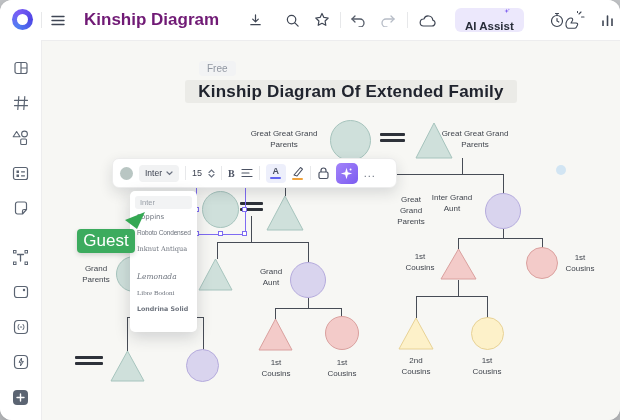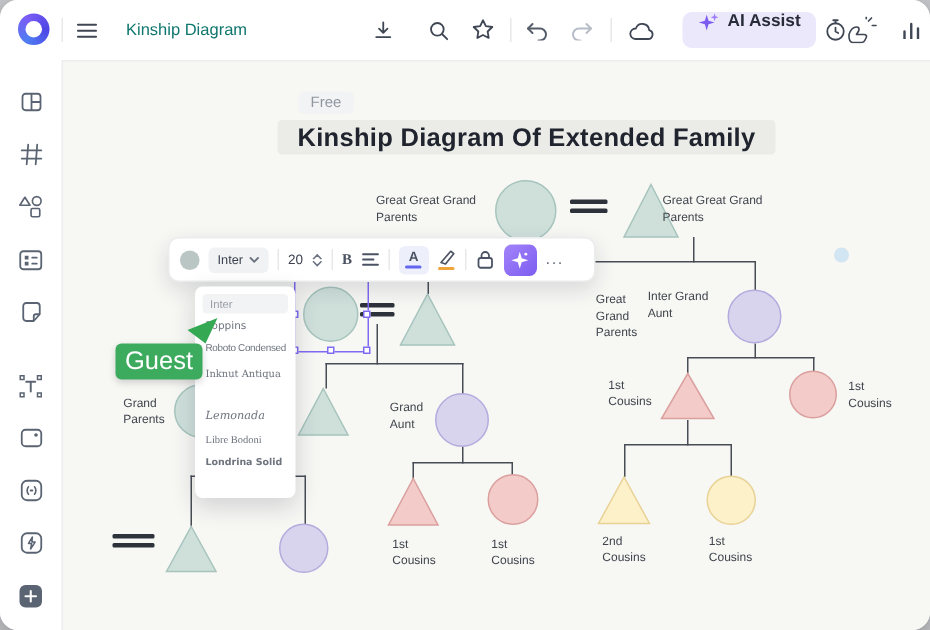--- a/index.html
+++ b/index.html
@@ -4,40 +4,40 @@
 <style>
   html,body{margin:0;padding:0;background:#c9cbce;font-family:"Liberation Sans",sans-serif;}
   .window{position:relative;width:620px;height:420px;border-radius:12px;overflow:hidden;background:#f7f7f4;box-shadow:0 6px 24px rgba(0,0,0,.35);}
 
   
   .topbar{position:absolute;left:0;top:0;width:620px;height:40px;background:#ffffff;border-bottom:1px solid #ededee;z-index:20;}
   .tb{position:absolute;display:flex;align-items:center;justify-content:center;color:#4a5160;}
   .vdiv{position:absolute;top:12px;width:1px;height:16px;background:#e7e8ea;}
   .logo{position:absolute;left:12px;top:9px;width:21px;height:21px;border-radius:50%;background:conic-gradient(from 210deg,#4f7df2,#7b5cf5,#4f46e5,#4f7df2);}
   .logo::after{content:"";position:absolute;left:5px;top:5px;width:11px;height:11px;border-radius:50%;background:#fff;}
-  .doc-title{position:absolute;left:84px;top:0;height:40px;line-height:40px;font-size:11px;font-weight:400;color:#0f766e;}
+  .doc-title{position:absolute;left:84px;top:0;height:40px;line-height:40px;font-size:17px;font-weight:700;color:#701a75;}
   .badge{position:absolute;left:199px;top:13px;padding:1px 8px;background:#f2f3f4;border-radius:4px;font-size:10px;color:#9096a1;line-height:13px;margin-top:48px;}
-  .ai-btn{position:absolute;left:455px;top:8px;height:24px;display:flex;align-items:flex-start;gap:6px;padding:0 10px;background:#ece8fc;border-radius:6px;}
+  .ai-btn{position:absolute;left:455px;top:8px;height:24px;display:flex;align-items:flex-end;gap:6px;padding:0 10px;background:#ece8fc;border-radius:6px;flex-direction:column;}
   .ai-btn span{font-size:11.5px;font-weight:700;color:#272c38;}
 
   
   .sidebar{position:absolute;left:0;top:40px;width:42px;height:380px;background:#fff;border-right:1px solid #ededee;z-index:20;display:flex;flex-direction:column;align-items:center;padding-top:16px;box-sizing:border-box;}
   .sb{width:26px;height:26px;display:flex;align-items:center;justify-content:center;margin-bottom:11px;border-radius:6px;}
   .sb.gap{margin-top:14px;}
 
   
   #stage{position:absolute;inset:0;z-index:1;}
   .canvas-bg{position:absolute;left:42px;top:40px;right:0;bottom:0;background:#f7f7f4;}
   .banner{position:absolute;left:185px;top:80px;width:332px;height:23px;background:#ebebe7;border-radius:3px;text-align:center;line-height:23px;font-size:17px;font-weight:700;color:#20242e;letter-spacing:.2px;z-index:2;}
   .conn{position:absolute;background:#474c55;z-index:1;}
   .node{position:absolute;z-index:2;}
   .tri svg{display:block;}
   .eq{display:flex;flex-direction:column;gap:3.5px;padding-top:1px;}
   .eq i{display:block;height:2.5px;background:#2e323a;border-radius:1px;}
-  .lbl{position:absolute;transform:translateX(-50%);font-size:8px;line-height:11px;color:#40454d;text-align:left;white-space:nowrap;z-index:2;}
+  .lbl{position:absolute;transform:translateX(-50%);font-size:8px;line-height:11px;color:#40454d;text-align:center;white-space:nowrap;z-index:2;}
   .selbox{position:absolute;border:1px solid #7e6bf2;z-index:3;}
   .handle{position:absolute;width:5px;height:5px;background:#fff;border:1px solid #7e6bf2;box-sizing:border-box;}
   .bluedot{position:absolute;left:556px;top:165px;width:10px;height:10px;border-radius:50%;background:#d2e5f3;z-index:2;}
 
   
   .fl-toolbar{position:absolute;left:112px;top:158px;width:285px;height:30px;background:#fff;border:1px solid #ececec;border-radius:7px;box-shadow:0 5px 14px rgba(30,34,48,.14);z-index:10;display:flex;align-items:center;padding:0 7px;box-sizing:border-box;gap:6px;}
   .fl-sep{width:1px;height:14px;background:#e7e8ea;flex:0 0 auto;}
   .swatch{width:13px;height:13px;border-radius:50%;background:#b9c6c3;}
   .fontbox{display:flex;align-items:center;gap:4px;background:#f1f2f3;border-radius:4px;height:17px;padding:0 6px;font-size:8.5px;color:#3c4250;}
   .sizeval{font-size:9px;color:#3c4250;}
@@ -81,21 +81,21 @@
 
     <div class="fl-toolbar">
       <div class="swatch"></div>
       <div class="fontbox">
         <span>Inter</span>
         <svg width="7" height="5" viewBox="0 0 7 5">
             <path d="M1 1l2.5 2.5L6 1" stroke="#6b7280" stroke-width="1.2" fill="none" stroke-linecap="round"></path>
           </svg>
       </div>
       <div class="fl-sep"></div>
-      <span class="sizeval">20</span>
+      <span class="sizeval">15</span>
       <div class="stepper">
         <svg width="7" height="4" viewBox="0 0 7 4">
             <path d="M1 3.5L3.5 1 6 3.5" stroke="#6b7280" stroke-width="1.1" fill="none" stroke-linecap="round"></path>
           </svg>
         <svg width="7" height="4" viewBox="0 0 7 4">
             <path d="M1 .5L3.5 3 6 .5" stroke="#6b7280" stroke-width="1.1" fill="none" stroke-linecap="round"></path>
           </svg>
       </div>
       <div class="fl-sep"></div>
       <span class="boldbtn">B</span>

